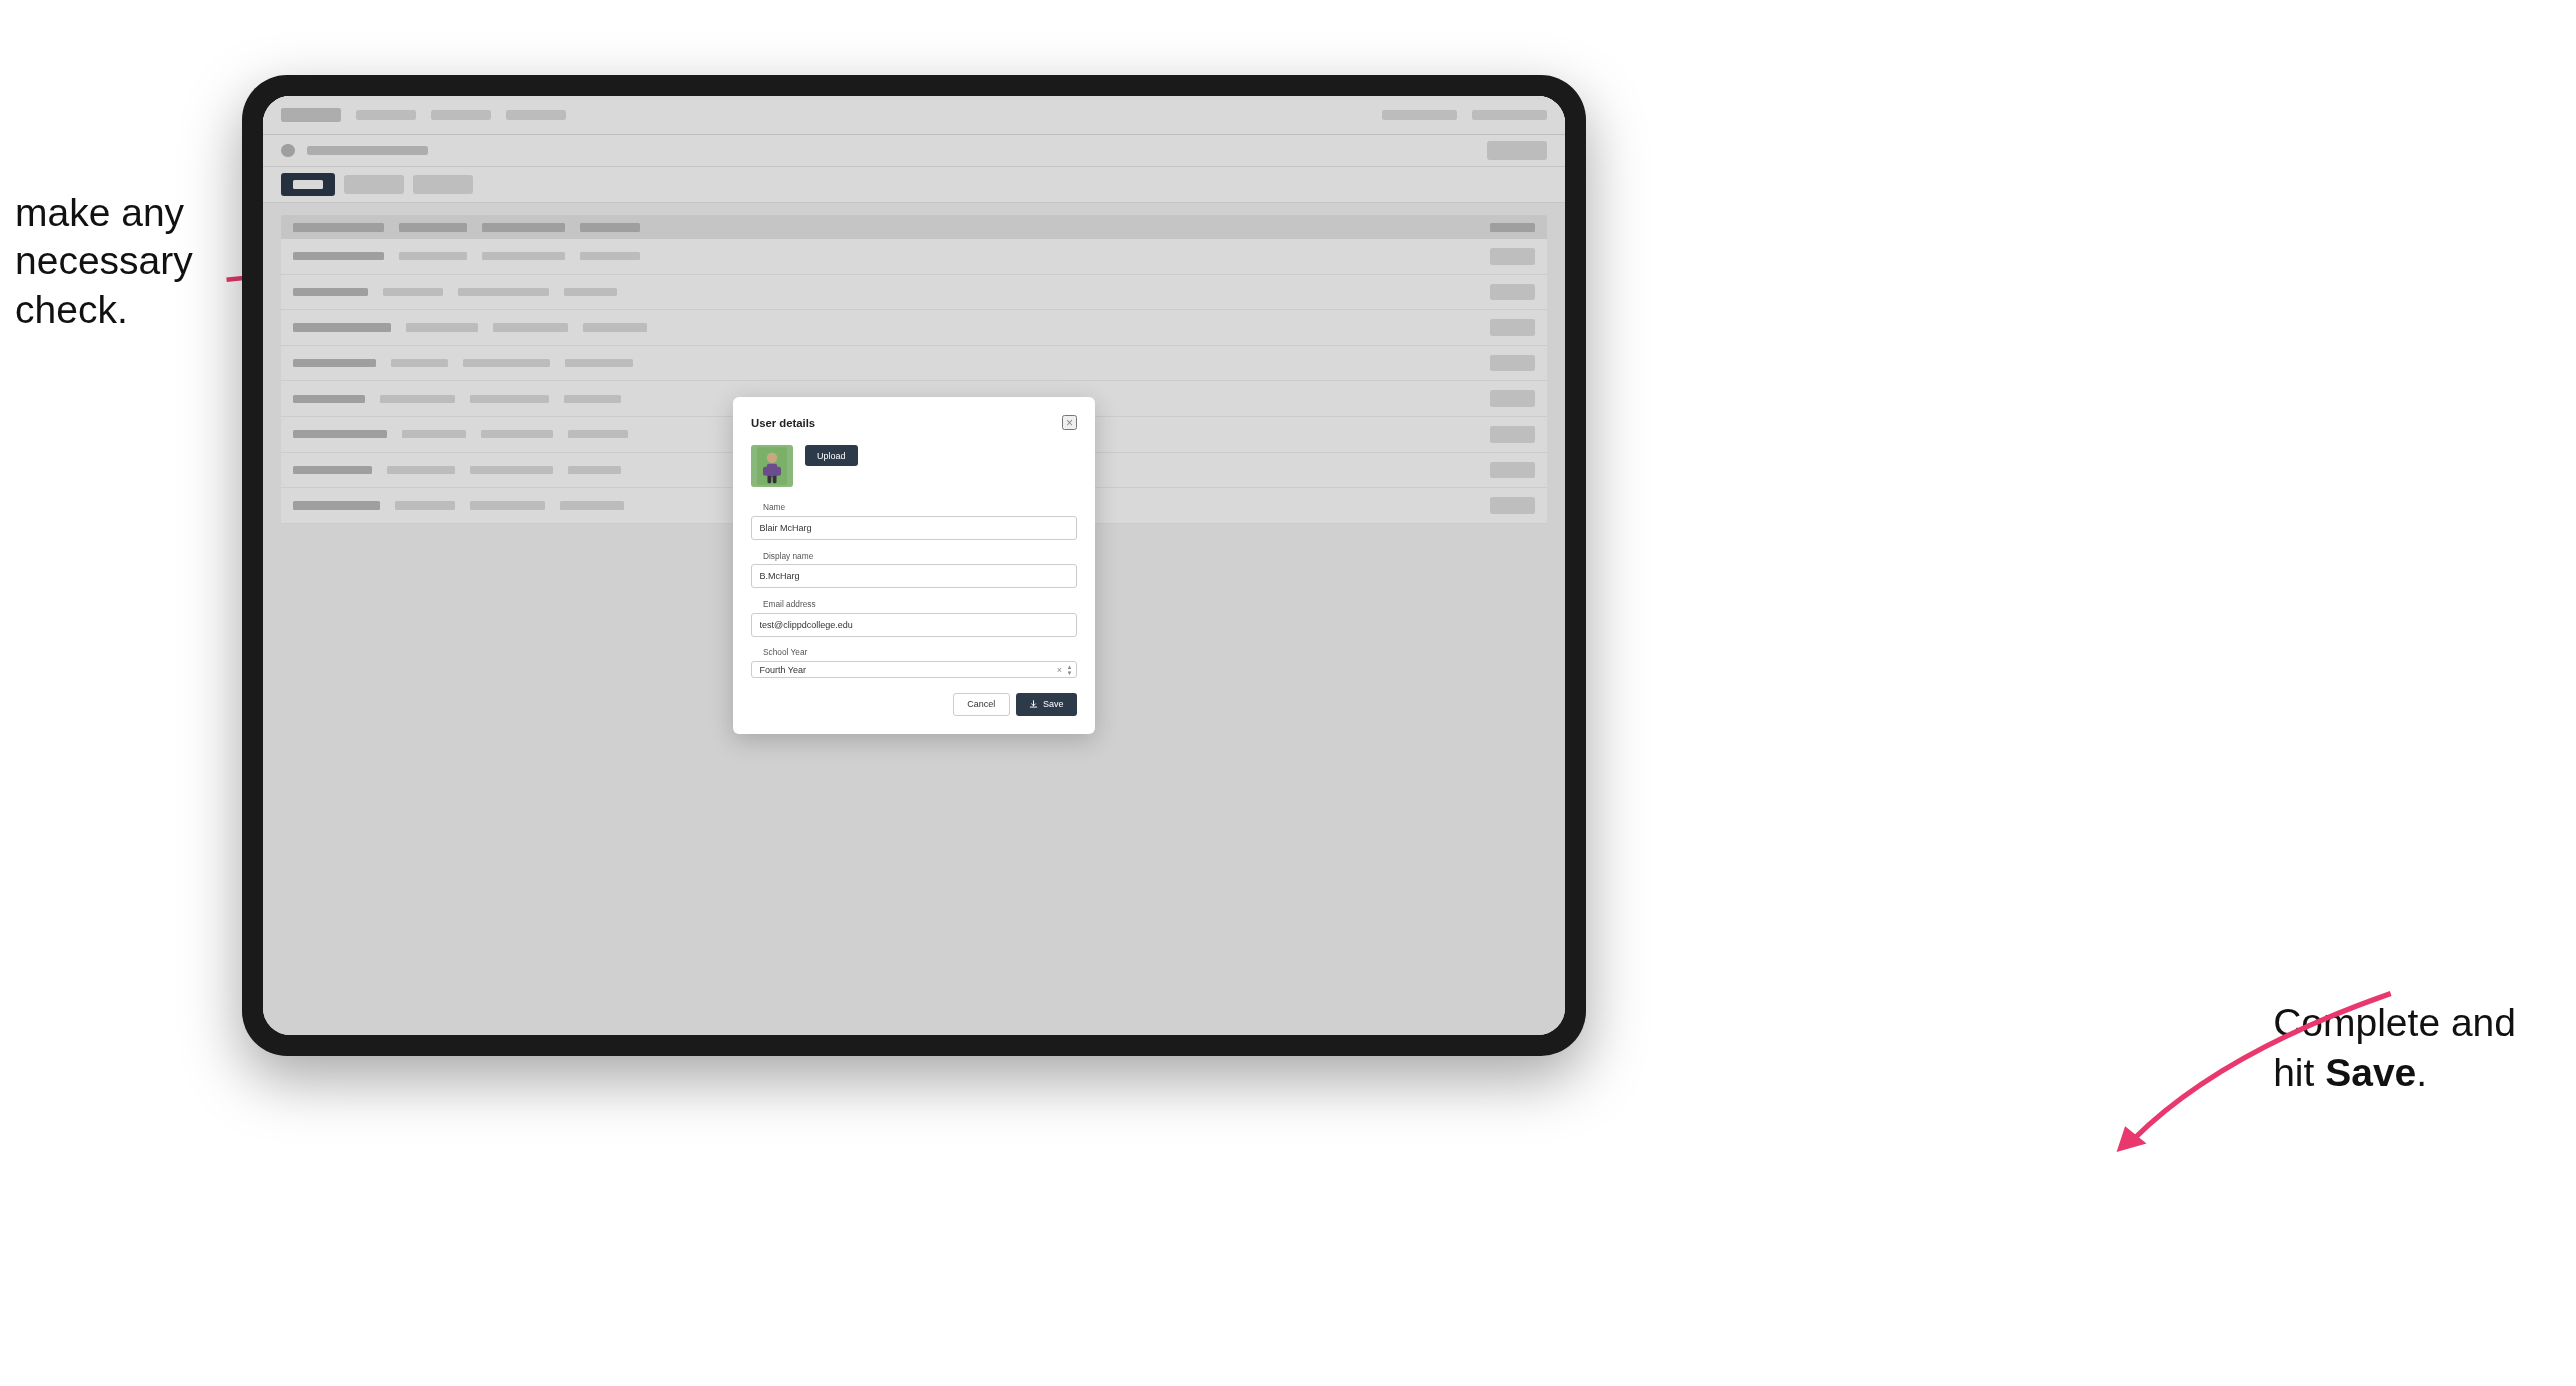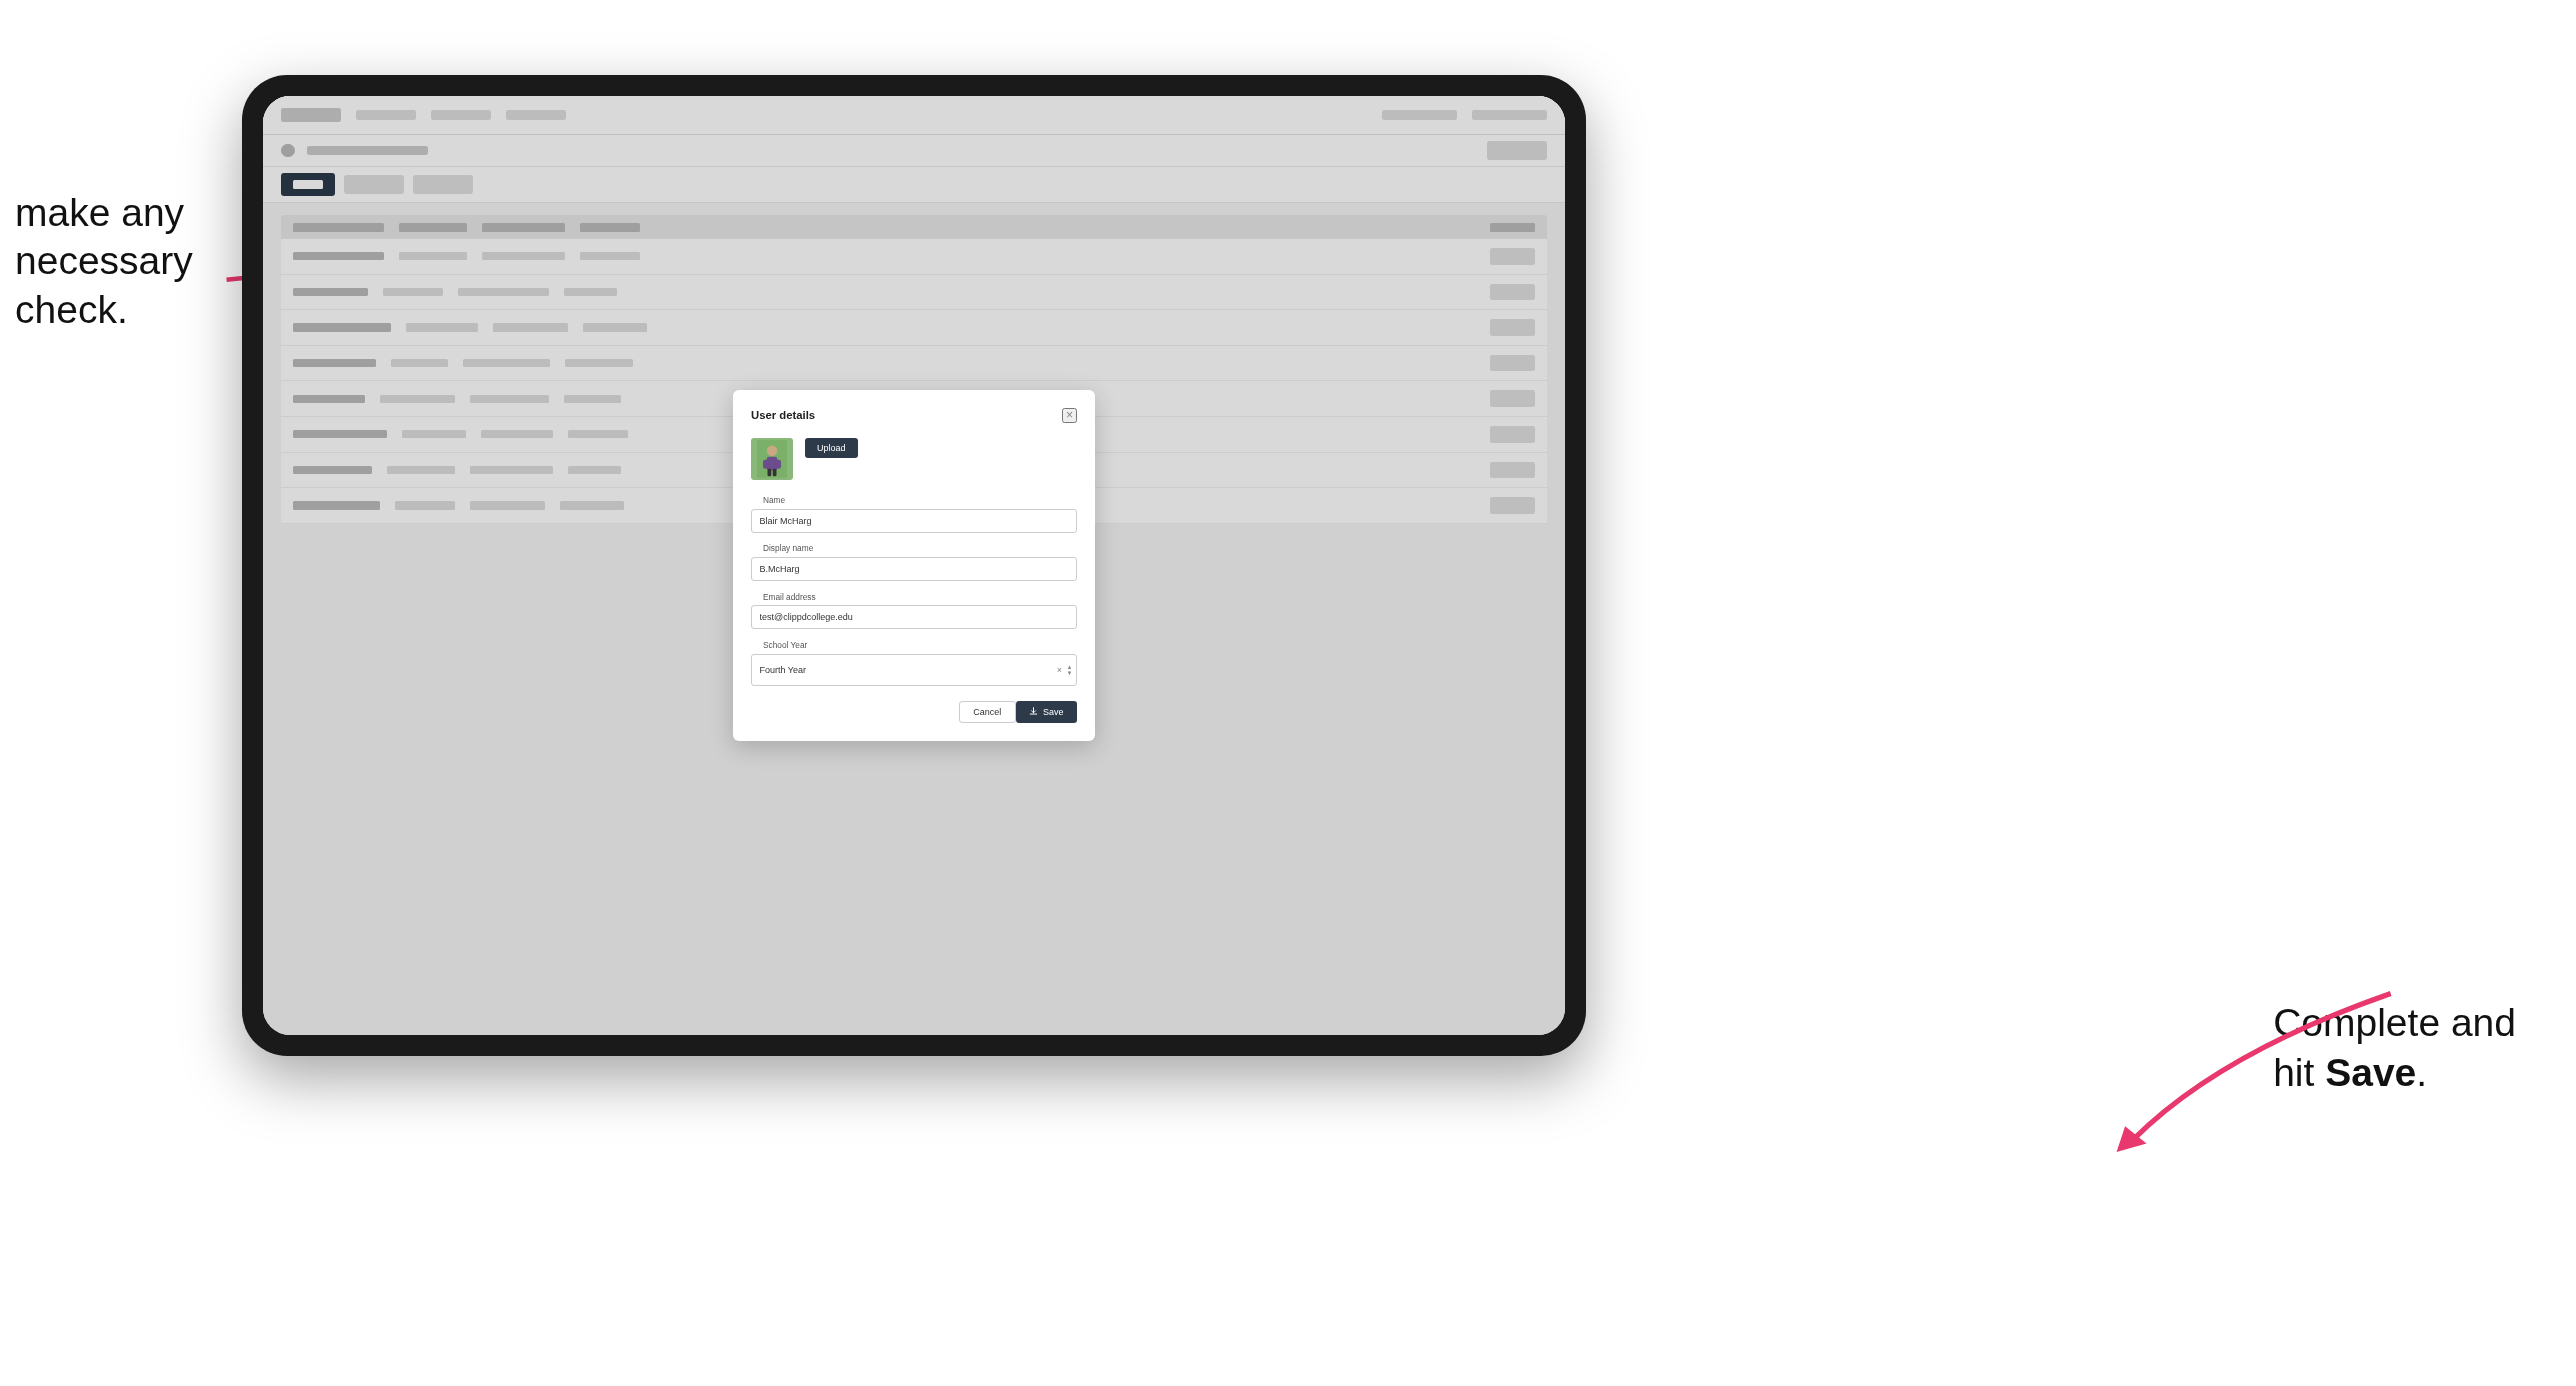--- a/index.html
+++ b/index.html
@@ -304,21 +304,21 @@
       color: #333;
       background: #fff;
     }
 
     .school-year-wrapper {
       position: relative;
     }
 
     .school-year-input {
       width: 100%;
-      height: 32px;
+      height: 17px;
       border: 0.8px solid #ccc;
       border-radius: 3px;
       padding: 0 7.5px;
       font-size: 9px;
       color: #333;
       background: #fff;
       display: flex;
       align-items: center;
     }
 
@@ -346,21 +346,21 @@
 
     .sy-arrow {
       font-size: 6px;
       color: #888;
       line-height: 1;
     }
 
     .modal-footer {
       display: flex;
       justify-content: flex-end;
-      gap: 0;
+      gap: 6px;
       margin-top: 15px;
     }
 
     .btn-cancel {
       background: #fff;
       border: 0.8px solid #ccc;
       color: #333;
       padding: 5.3px 13.6px;
       border-radius: 3px;
       font-size: 9px;

